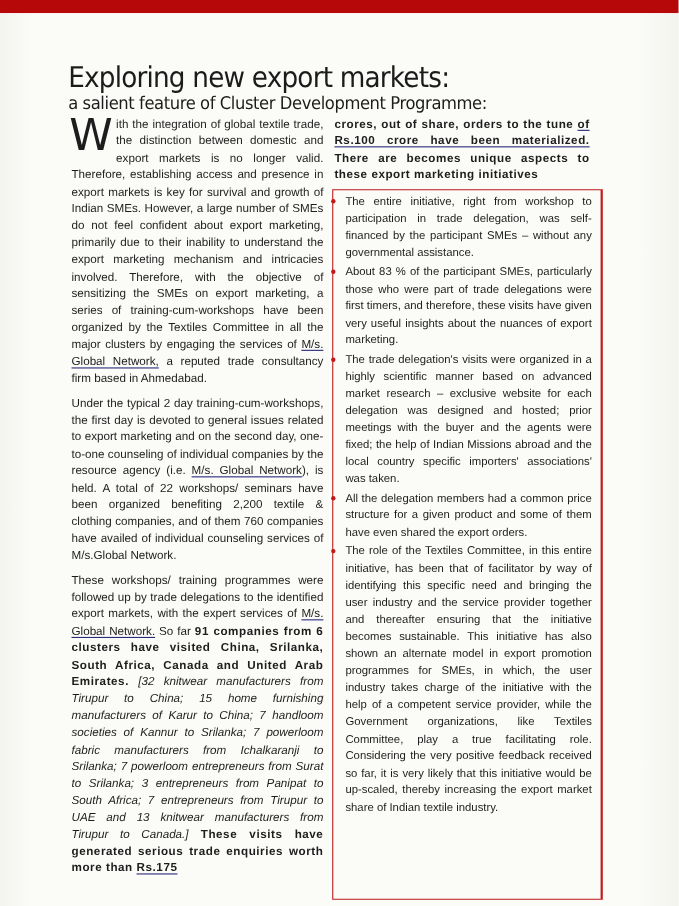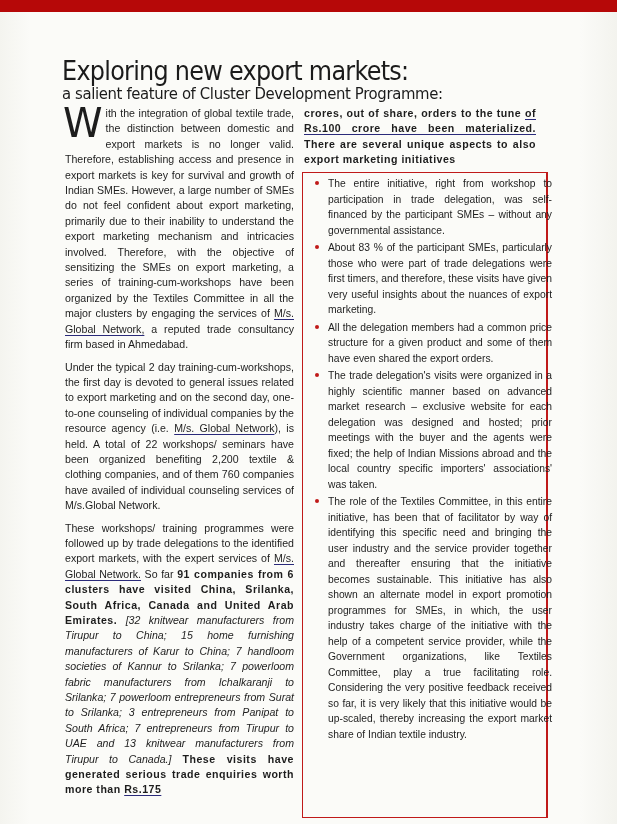--- a/index.html
+++ b/index.html
@@ -21,44 +21,44 @@
     .col-left { left: 65px; top: 106px; width: 229px; }
     .col-right { left: 304px; top: 106px; width: 232px; }
     .col p { margin: 0 0 7px 0; }
     .dropcap { float: left; font-size: 40px; line-height: 30px; margin: 2px 3px 0 -2px; font-family: "DejaVu Sans", sans-serif; font-weight: normal; }
     .bold { font-weight: bold; letter-spacing: 0.5px; }
     .ital { font-style: italic; }
     .ul { text-decoration: underline; text-decoration-color: #2a2a7a; text-underline-offset: 2px; }
 
     .box { position: absolute; left: 302px; top: 172px; width: 243px; height: 644px;
       border-left: 1px solid #c01a1a; border-top: 1px solid #c01a1a; border-right: 2px solid #c01a1a; border-bottom: 1px solid #c01a1a; }
-    .box-inner { position: absolute; left: 11px; top: 3px; width: 224px; font-size: 10.3px; line-height: 15.5px; text-align: justify; margin-left: 14px; }
+    .box-inner { position: absolute; left: 11px; top: 3px; width: 224px; font-size: 10.3px; line-height: 15.5px; text-align: justify; }
     .box-inner p { margin: 0 0 2px 0; position: relative; }
     .bullet { position: absolute; left: -13px; top: 5px; width: 4px; height: 4px; background: #c01a1a; border-radius: 50%; }
   </style>
 </head>
 <body>
 
 <div class="topbar"></div>
 <div class="page-edge"></div>
 
 <div class="title">Exploring new export markets:</div>
 <div class="subtitle">a salient feature of Cluster Development Programme:</div>
 
 <div class="col col-left">
   <p><span class="dropcap">W</span><span>ith the integration of global textile trade, the distinction between domestic and export markets is no longer valid. Therefore, establishing access and presence in export markets is key for survival and growth of Indian SMEs. However, a large number of SMEs do not feel confident about export marketing, primarily due to their inability to understand the export marketing mechanism and intricacies involved. Therefore, with the objective of sensitizing the SMEs on export marketing, a series of training-cum-workshops have been organized by the Textiles Committee in all the major clusters by engaging the services of </span><span class="ul">M/s. Global Network,</span><span> a reputed trade consultancy firm based in Ahmedabad.</span></p>
   <p><span>Under the typical 2 day training-cum-workshops, the first day is devoted to general issues related to export marketing and on the second day, one-to-one counseling of individual companies by the resource agency (i.e. </span><span class="ul">M/s. Global Network</span><span>), is held. A total of 22 workshops/ seminars have been organized benefiting 2,200 textile &amp; clothing companies, and of them 760 companies have availed of individual counseling services of M/s.Global Network.</span></p>
   <p><span>These workshops/ training programmes were followed up by trade delegations to the identified export markets, with the expert services of </span><span class="ul">M/s. Global Network.</span><span> So far </span><span class="bold">91 companies from 6 clusters have visited China, Srilanka, South Africa, Canada and United Arab Emirates.</span><span class="ital"> [32 knitwear manufacturers from Tirupur to China; 15 home furnishing manufacturers of Karur to China; 7 handloom societies of Kannur to Srilanka; 7 powerloom fabric manufacturers from Ichalkaranji to Srilanka; 7 powerloom entrepreneurs from Surat to Srilanka; 3 entrepreneurs from Panipat to South Africa; 7 entrepreneurs from Tirupur to UAE and 13 knitwear manufacturers from Tirupur to Canada.]</span><span class="bold"> These visits have generated serious trade enquiries worth more than </span><span class="bold ul">Rs.175</span></p>
 </div>
 
 <div class="col col-right">
-  <p><span class="bold">crores, out of share, orders to the tune </span><span class="bold ul">of Rs.100 crore have been materialized.</span><span class="bold"> There are several unique aspects to also export marketing initiatives</span></p>
+  <p><span class="bold">crores, out of share, orders to the tune </span><span class="bold ul">of Rs.100 crore have been materialized.</span><span class="bold"> There are becomes unique aspects to these export marketing initiatives</span></p>
 </div>
 
 <div class="box">
   <div class="box-inner">
     <p><span class="bullet"></span><span>The entire initiative, right from workshop to participation in trade delegation, was self-financed by the participant SMEs – without any governmental assistance.</span></p>
     <p><span class="bullet"></span><span>About 83 % of the participant SMEs, particularly those who were part of trade delegations were first timers, and therefore, these visits have given very useful insights about the nuances of export marketing.</span></p>
+    <p><span class="bullet"></span><span>The trade delegation's visits were organized in a highly scientific manner based on advanced market research – exclusive website for each delegation was designed and hosted; prior meetings with the buyer and the agents were fixed; the help of Indian Missions abroad and the local country specific importers' associations' was taken.</span></p>
     <p><span class="bullet"></span><span>All the delegation members had a common price structure for a given product and some of them have even shared the export orders.</span></p>
-    <p><span class="bullet"></span><span>The trade delegation's visits were organized in a highly scientific manner based on advanced market research – exclusive website for each delegation was designed and hosted; prior meetings with the buyer and the agents were fixed; the help of Indian Missions abroad and the local country specific importers' associations' was taken.</span></p>
     <p><span class="bullet"></span><span>The role of the Textiles Committee, in this entire initiative, has been that of facilitator by way of identifying this specific need and bringing the user industry and the service provider together and thereafter ensuring that the initiative becomes sustainable. This initiative has also shown an alternate model in export promotion programmes for SMEs, in which, the user industry takes charge of the initiative with the help of a competent service provider, while the Government organizations, like Textiles Committee, play a true facilitating role. Considering the very positive feedback received so far, it is very likely that this initiative would be up-scaled, thereby increasing the export market share of Indian textile industry.</span></p>
   </div>
 </div>
 
 </body></html>

